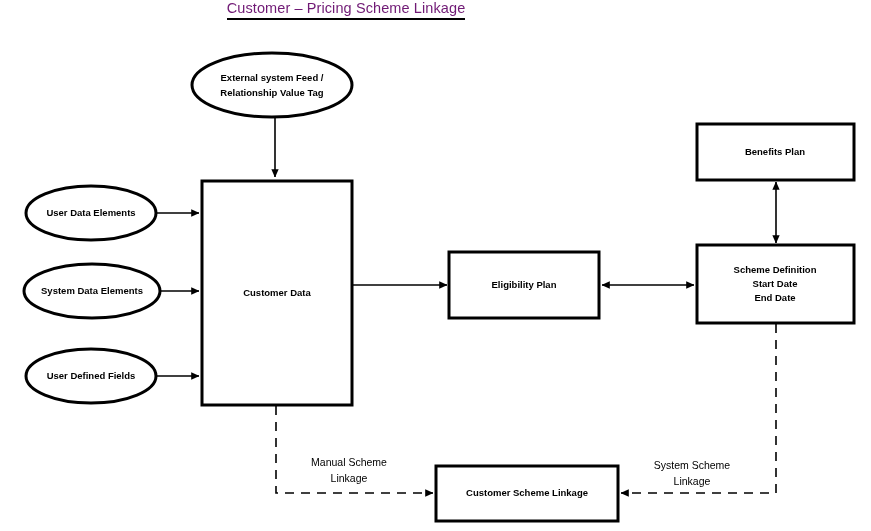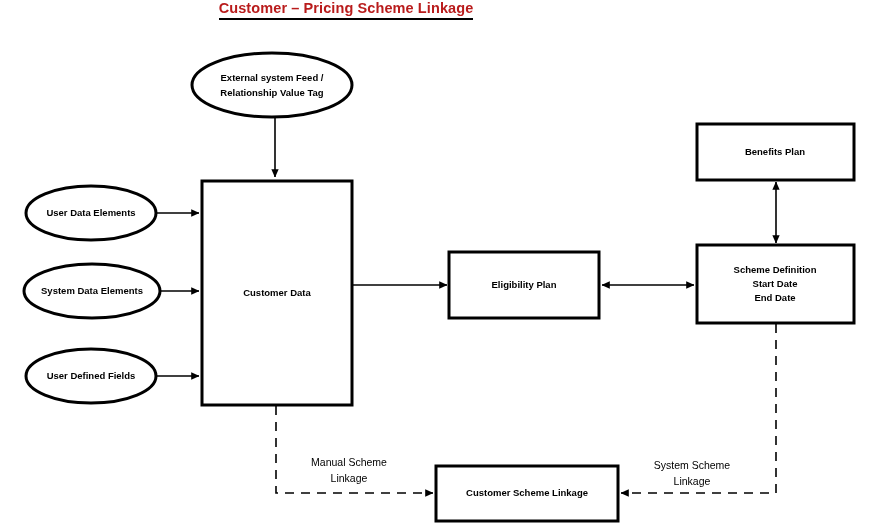--- a/index.html
+++ b/index.html
@@ -15,22 +15,22 @@
     font-family: "Liberation Sans", sans-serif;
     overflow: hidden;
   }
   #diagram-title {
     position: absolute;
     left: 0;
     top: 0;
     width: 692px;
     text-align: center;
     font-size: 14.5px;
-    font-weight: bold;
-    color: #b91c1c;
+    font-weight: normal;
+    color: #701a75;
     letter-spacing: 0.1px;
   }
   #diagram-title .title-text {
     display: inline-block;
     border-bottom: 2px solid #000;
     padding-bottom: 1px;
     line-height: 17px;
   }
   svg#canvas {
     position: absolute;

